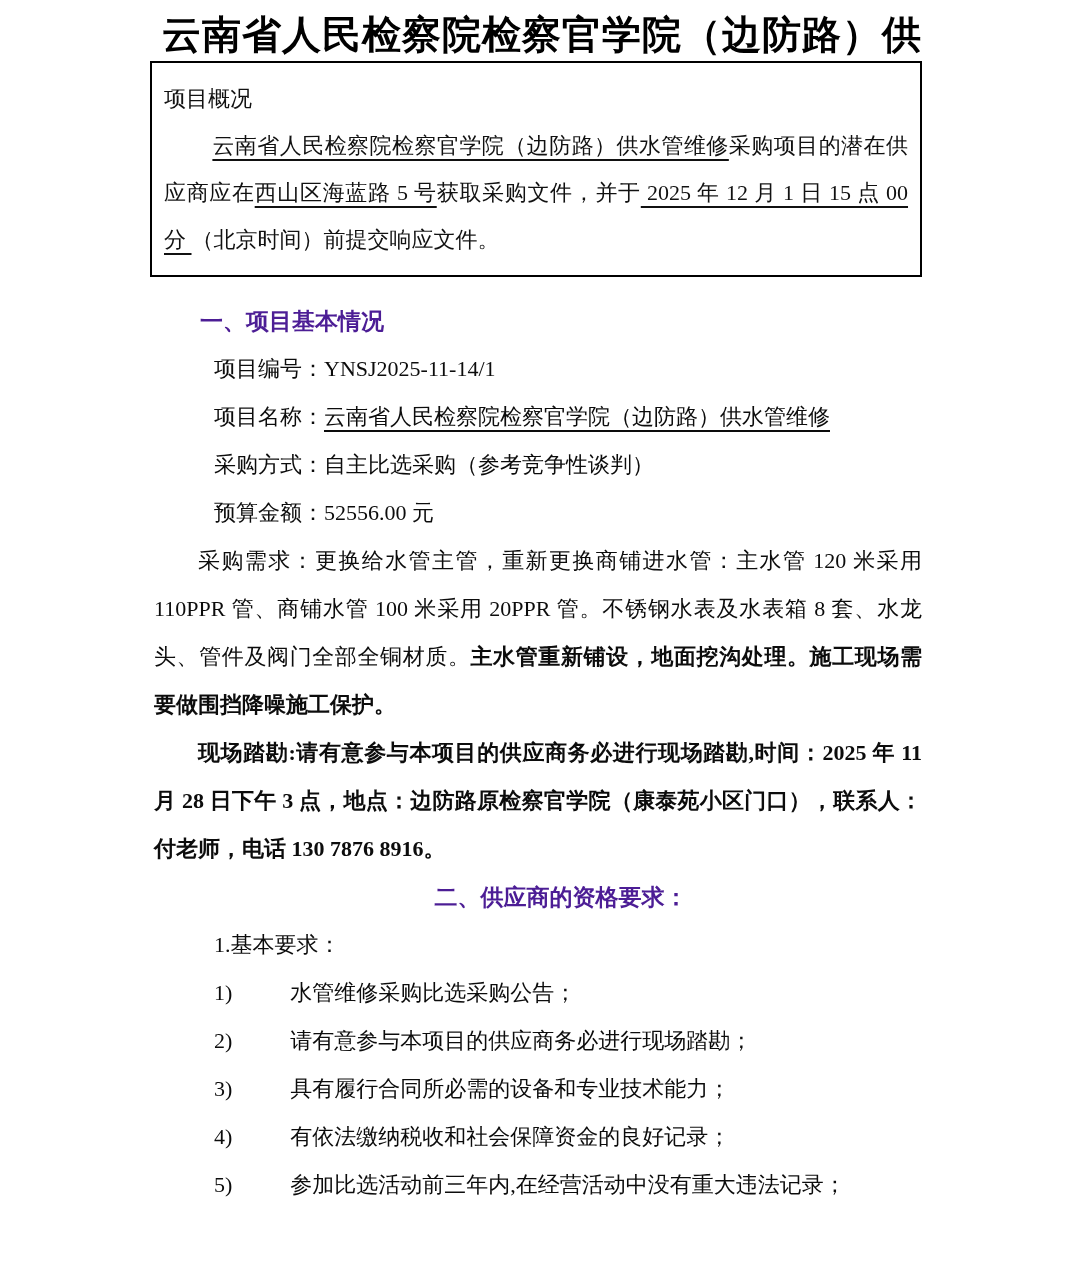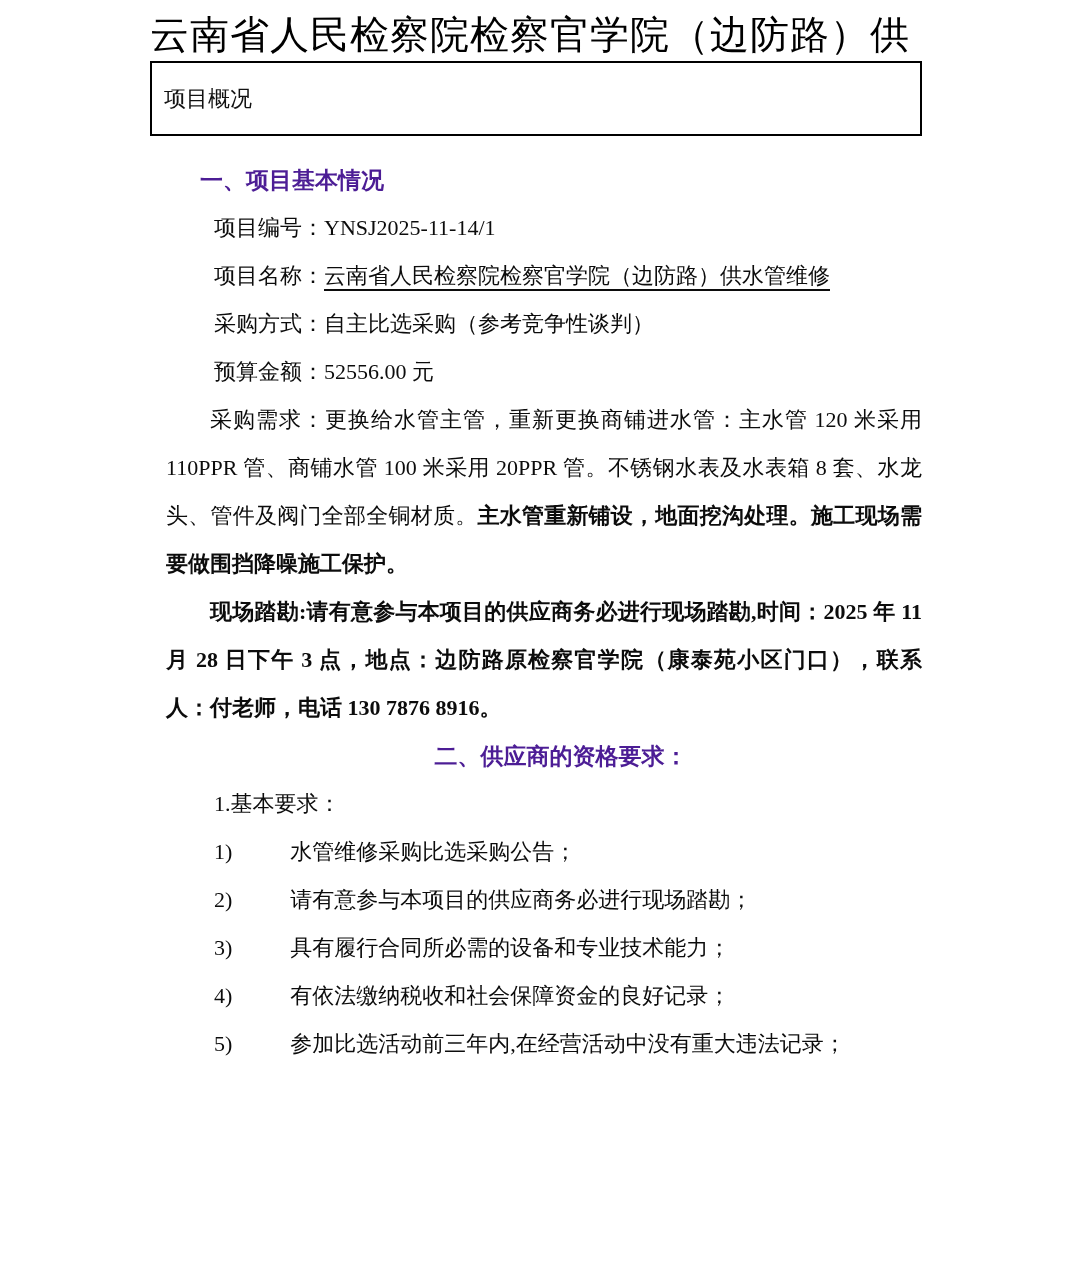--- a/index.html
+++ b/index.html
@@ -6,36 +6,36 @@
   body{
     width:1074px;height:1262px;overflow:hidden;
     font-family:"Liberation Serif",serif;
     color:#111;
     -webkit-font-smoothing:antialiased;
   }
   .doc{width:1074px;box-sizing:border-box;padding:12px 152px 0 150px;}
 
   
   .title{
-    text-align:left;font-weight:normal;font-size:39px;line-height:46px;
+    text-align:right;font-weight:bold;font-size:39px;line-height:46px;
     color:#000;letter-spacing:1px;
   }
 
   
   .box{
     margin-top:3px;border:2px solid #000;
     padding:12px 12px;box-sizing:border-box;
   }
   .box p{margin:0;font-size:22px;line-height:47px;}
   .box .para{text-indent:2.2em;text-align:justify;}
 
   
   .line,.para-body{margin:0;font-size:22px;line-height:48px;color:#0c0c0c;}
   .indent2{margin-left:20px;text-indent:2em;}
-  .hang{margin-left:16px;text-indent:2em;text-align:justify;}
+  .hang{margin-left:4px;text-indent:2em;text-align:justify;}
   .heading{
     margin:20px 0 0 20px;text-indent:1.3em;
     font-family:"Liberation Sans",sans-serif;
     font-weight:bold;font-size:23px;line-height:48px;color:#4c1d95;
   }
   .heading2{margin-top:0;text-align:center;}
   u{
     text-decoration:underline;
     text-underline-offset:6px;
     text-decoration-thickness:1.5px;
@@ -48,20 +48,21 @@
 <body>
 
 <div class="doc">
 
   <div class="title">
     <div>云南省人民检察院检察官学院（边防路）供</div>
   </div>
 
   <div class="box">
     <p>项目概况</p>
+    <p class="para"><u>云南省人民检察院检察官学院（边防路）供水管维修</u><span>采购项目的潜在供应商应在</span><u>西山区海蓝路 5 号</u><span>获取采购文件，并于</span><u> 2025 年 12 月 1 日 15 点 00 分 </u><span>（北京时间）前提交响应文件。</span></p>
   </div>
 
   <p class="heading">一、项目基本情况</p>
 
   <p class="line indent2"><span>项目编号：</span><span>YNSJ2025-11-14/1</span></p>
 
   <p class="line indent2"><span>项目名称：</span><u>云南省人民检察院检察官学院（边防路）供水管维修</u></p>
 
   <p class="line indent2"><span>采购方式：</span><span>自主比选采购（参考竞争性谈判）</span></p>
 

